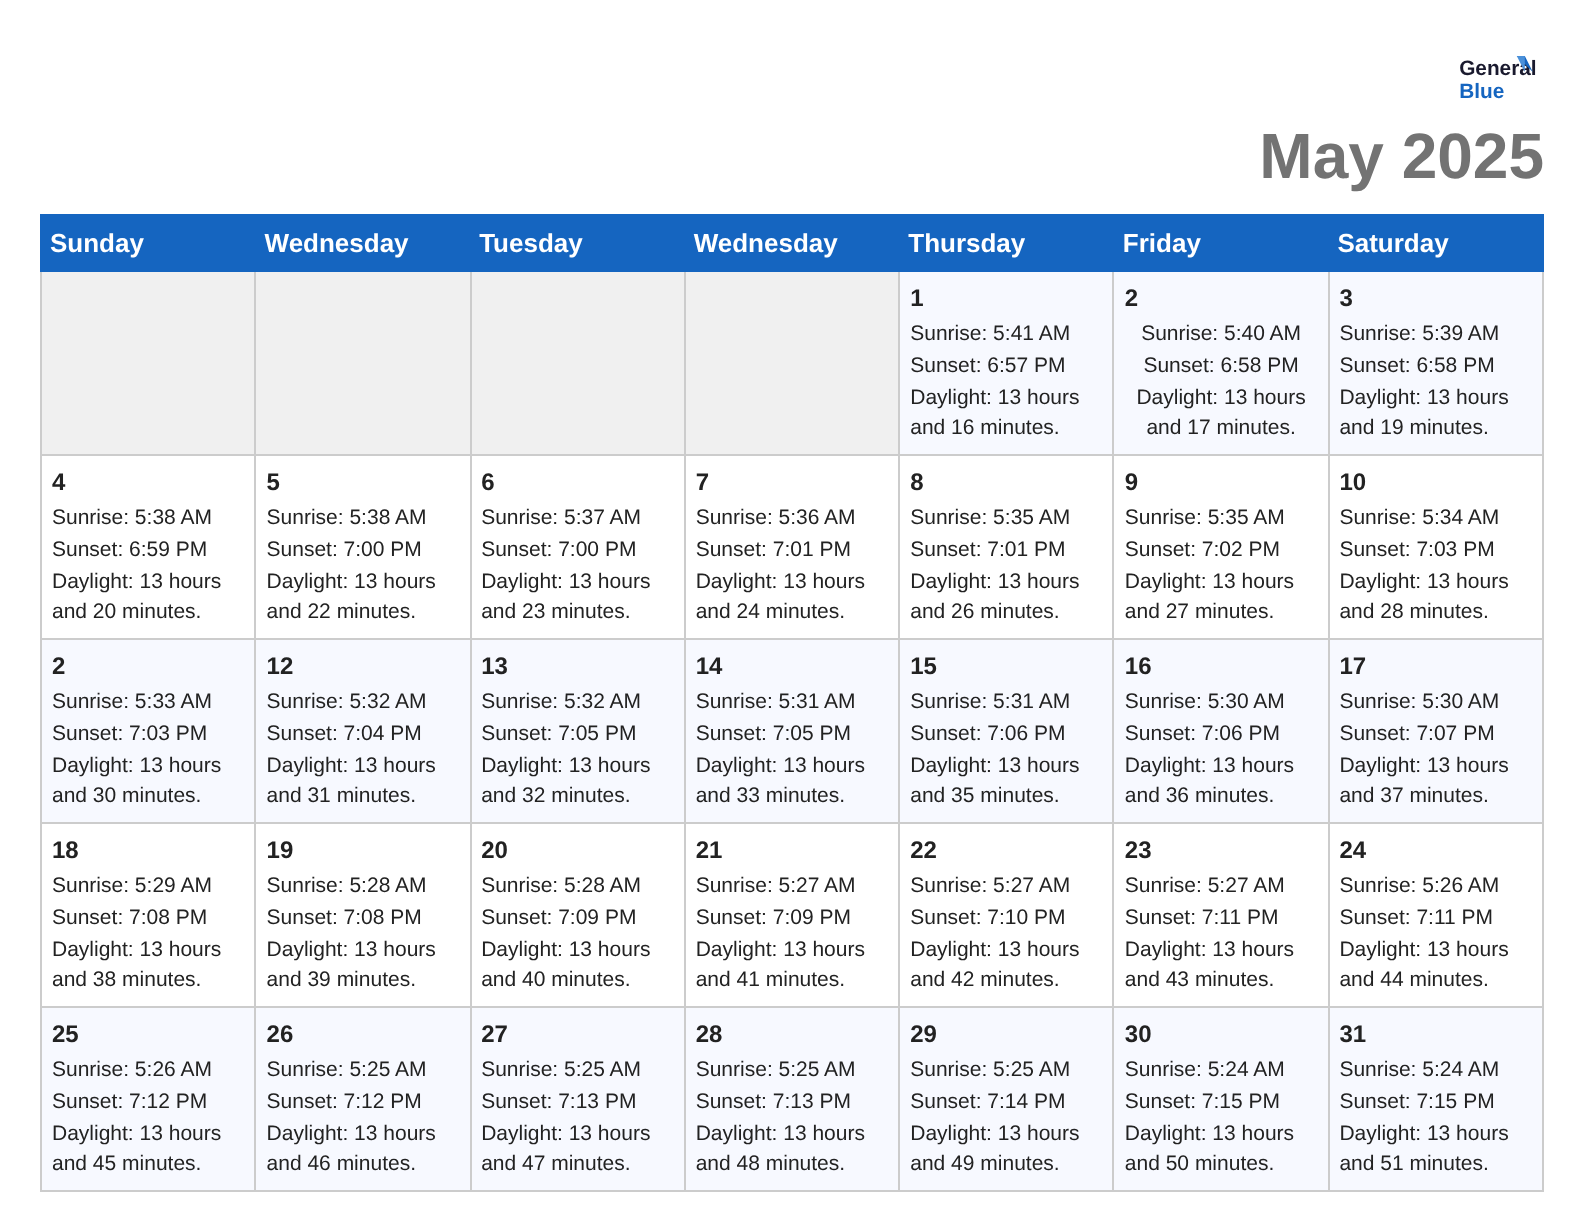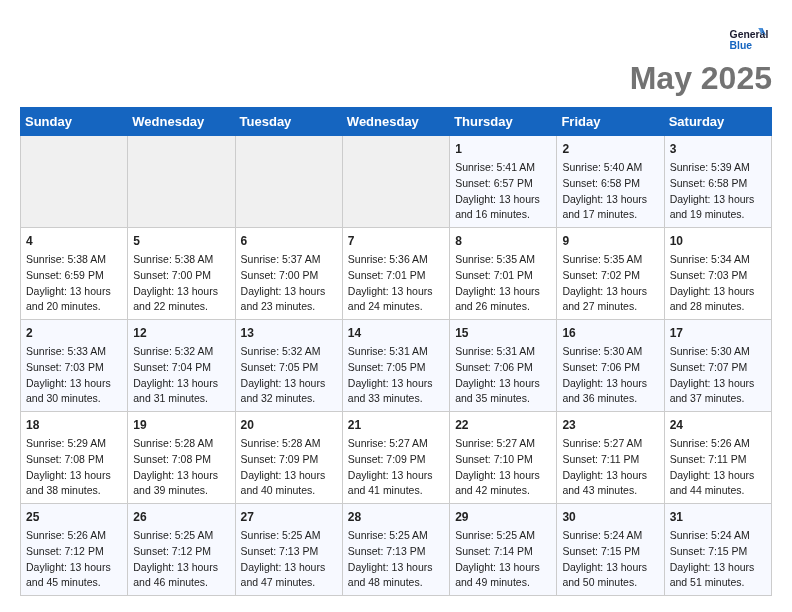--- a/index.html
+++ b/index.html
@@ -115,21 +115,21 @@
         <td class="empty"></td>
         <td>
           <div class="day-num">1</div>
           <div style="white-space: pre-line;">Sunrise: 5:41 AM
 Sunset: 6:57 PM
 Daylight: 13 hours
 and 16 minutes.</div>
         </td>
         <td>
           <div class="day-num">2</div>
-          <div style="white-space: pre-line;">Sunrise: 5:40 AM
+          <div style="white-space: pre-line; text-align: center;">Sunrise: 5:40 AM
 Sunset: 6:58 PM
 Daylight: 13 hours
 and 17 minutes.</div>
         </td>
         <td>
           <div class="day-num">3</div>
           <div style="white-space: pre-line;">Sunrise: 5:39 AM
 Sunset: 6:58 PM
 Daylight: 13 hours
 and 19 minutes.</div>

